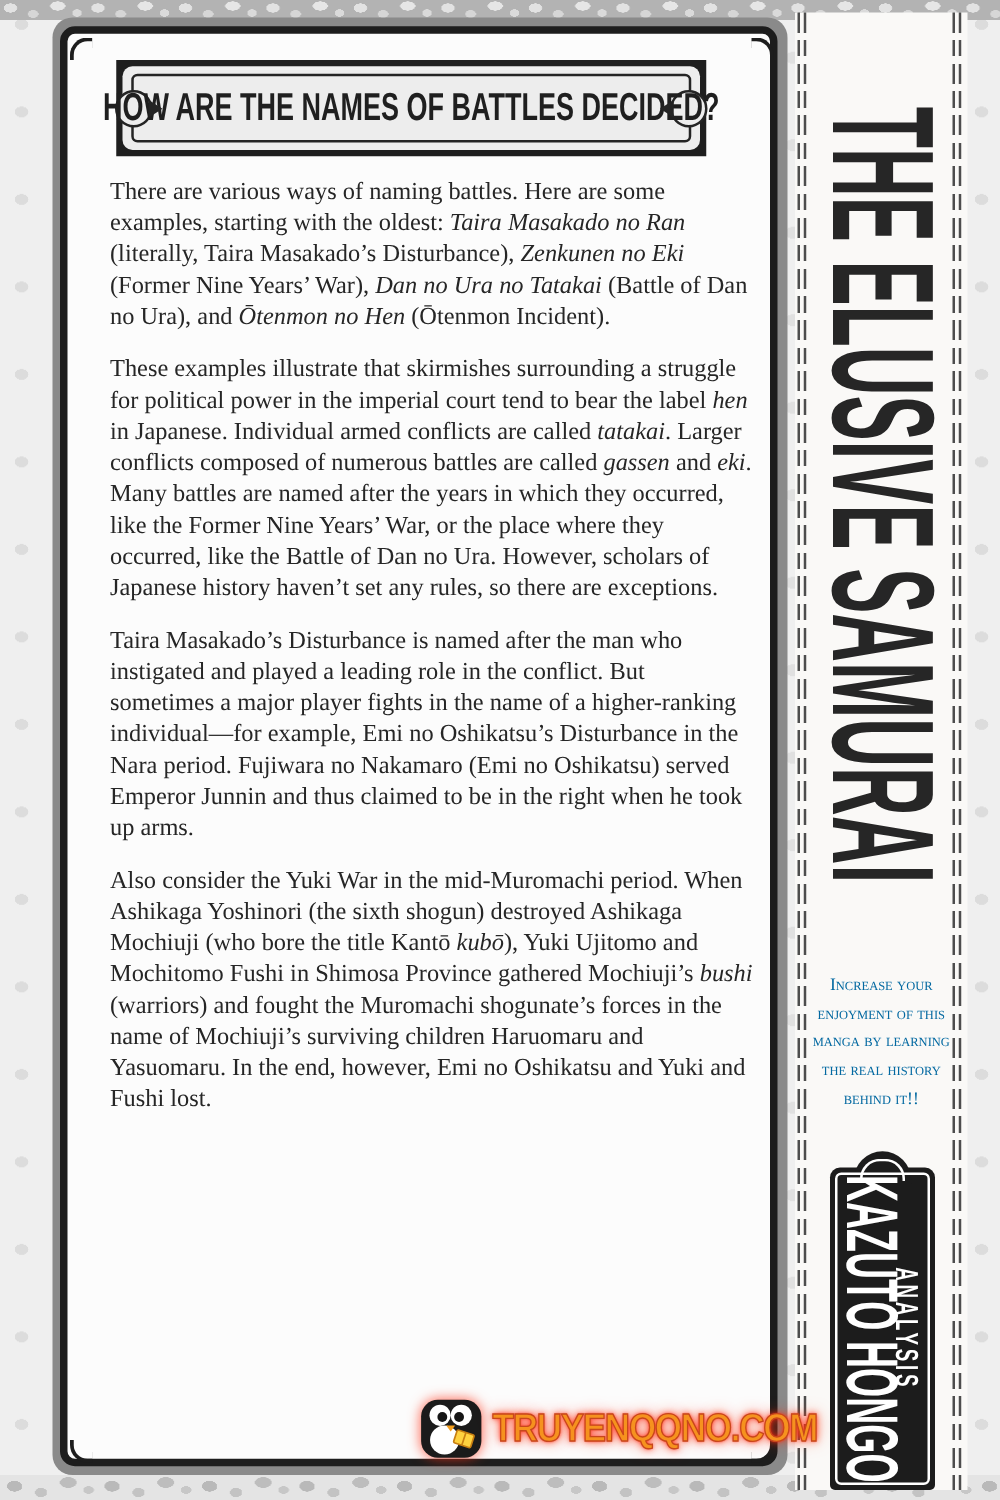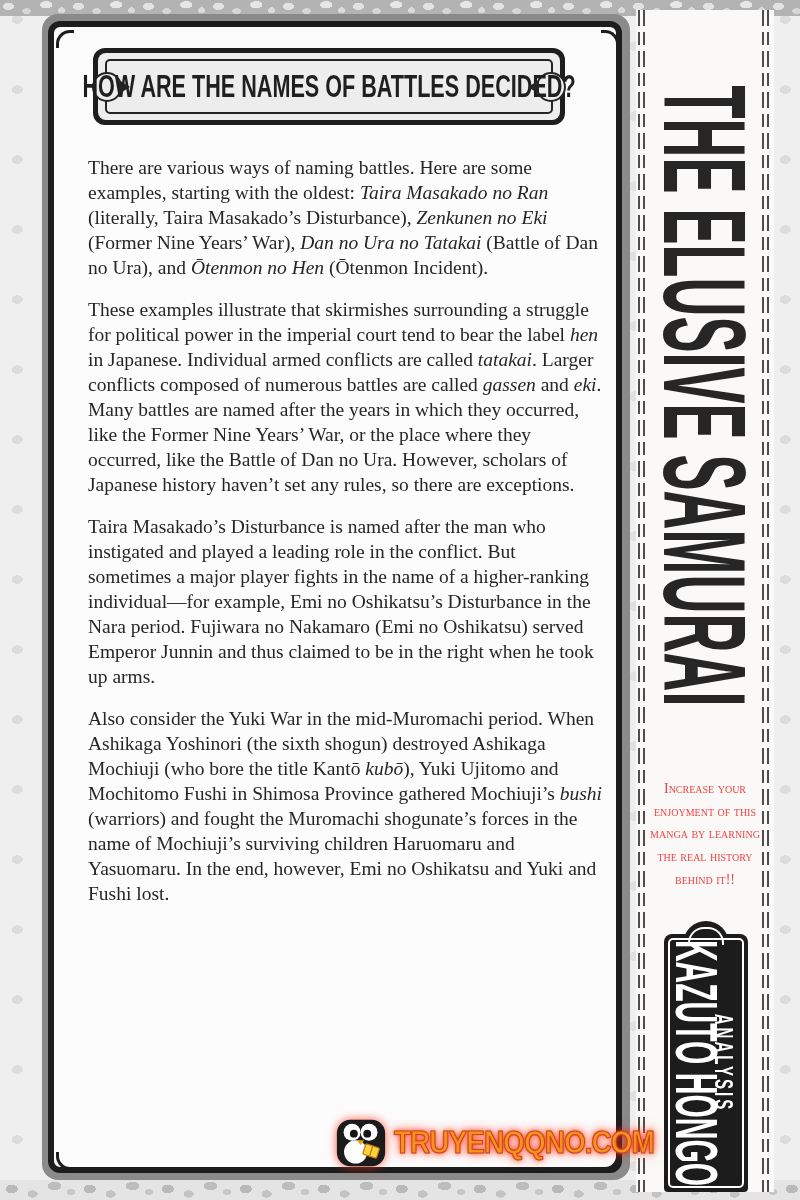--- a/index.html
+++ b/index.html
@@ -43,21 +43,21 @@
   .main-box{
     position:absolute;left:48px;top:21px;width:562px;height:1140px;
     background:#fcfcfc;border:6px solid #1d1d1d;border-radius:12px;z-index:3;
   }
   .corner{position:absolute;width:15px;height:15px;z-index:4;}
   .corner.tl{left:56px;top:30px;border-top:3px solid #1d1d1d;border-left:3px solid #1d1d1d;border-top-left-radius:14px;}
   .corner.tr{left:601px;top:30px;border-top:3px solid #1d1d1d;border-right:3px solid #1d1d1d;border-top-right-radius:14px;}
   .corner.bl{left:56px;top:1152px;border-bottom:3px solid #1d1d1d;border-left:3px solid #1d1d1d;border-bottom-left-radius:14px;}
   .corner.br{left:601px;top:1152px;border-bottom:3px solid #1d1d1d;border-right:3px solid #1d1d1d;border-bottom-right-radius:14px;}
   
-  .banner{position:absolute;left:93px;top:48px;width:472px;height:77px;background:#1e1e1e;border-radius:12px;z-index:4;}
+  .banner{position:absolute;left:93px;top:48px;width:472px;height:77px;background:#1e1e1e;border-radius:0;z-index:4;}
   .banner-fill{position:absolute;left:5px;top:5px;right:5px;bottom:5px;background:#ededed;border-radius:8px;}
   .banner-line{position:absolute;left:12px;top:11px;right:12px;bottom:11px;border:2px solid #242424;border-radius:5px;}
   .banner-line::before,.banner-line::after{
     content:'';position:absolute;top:50%;width:26px;height:26px;margin-top:-15px;
     border:2px solid #242424;background:#ededed;border-radius:50%;
   }
   .banner-line::before{left:-15px;}
   .banner-line::after{right:-15px;}
   .banner-title{
     position:absolute;left:0;right:0;top:0;bottom:0;
@@ -67,40 +67,40 @@
   }
   .banner-title span{display:inline-block;transform:scale(.9,1.3);}
   .tri{position:absolute;top:50%;margin-top:-7px;width:0;height:0;z-index:2;}
   .tri-r{left:26px;border-left:11px solid #242424;border-top:7px solid transparent;border-bottom:7px solid transparent;}
   .tri-l{right:26px;border-right:11px solid #242424;border-top:7px solid transparent;border-bottom:7px solid transparent;}
   
   .article{
     position:absolute;left:88px;top:141px;width:516px;z-index:4;
     font-size:19.5px;line-height:25px;color:#262626;text-align:left;
   }
-  .article p{margin:14px 0 17px 0;}
+  .article p{margin:0 0 17px 0;}
   
   .sidebar{position:absolute;left:636px;top:10px;width:138px;height:1182px;background:#faf9f7;z-index:2;}
   .dash{position:absolute;top:0;bottom:0;width:2px;
     background:repeating-linear-gradient(180deg,#4d4d4d 0 16px,transparent 16px 22px,#4d4d4d 22px 35px,transparent 35px 41px);}
   .dash.d1{left:2px;} .dash.d2{left:7px;} .dash.d3{left:126px;} .dash.d4{left:131px;}
   .series-title-wrap{position:absolute;left:10px;top:12px;width:118px;height:748px;}
   .series-title-inner{
     position:absolute;left:0;top:0;width:748px;height:118px;
     transform:translateX(118px) rotate(90deg);transform-origin:0 0;
     display:flex;align-items:center;justify-content:center;
   }
   .series-title-inner span{
     font-family:"Liberation Sans", sans-serif;font-weight:800;font-size:54px;
     color:#262626;white-space:nowrap;transform:scaleY(2.15);letter-spacing:0px;
   }
   .blurb{
     position:absolute;left:14px;top:768px;width:110px;
     font-family:"Liberation Serif", serif;font-variant:small-caps;
-    font-size:14px;line-height:1.62;text-align:center;color:#ef4444;
+    font-size:14px;line-height:1.62;text-align:center;color:#0369a1;
   }
   .plaque{
     position:absolute;left:28px;top:924px;width:84px;height:258px;
     background:#1c1c1c;border-radius:8px 8px 4px 4px;
   }
   .plaque::before{
     content:'';position:absolute;top:-13px;left:50%;transform:translateX(-50%);
     width:46px;height:26px;background:#1c1c1c;border-radius:23px 23px 0 0;
   }
   .plaque::after{

